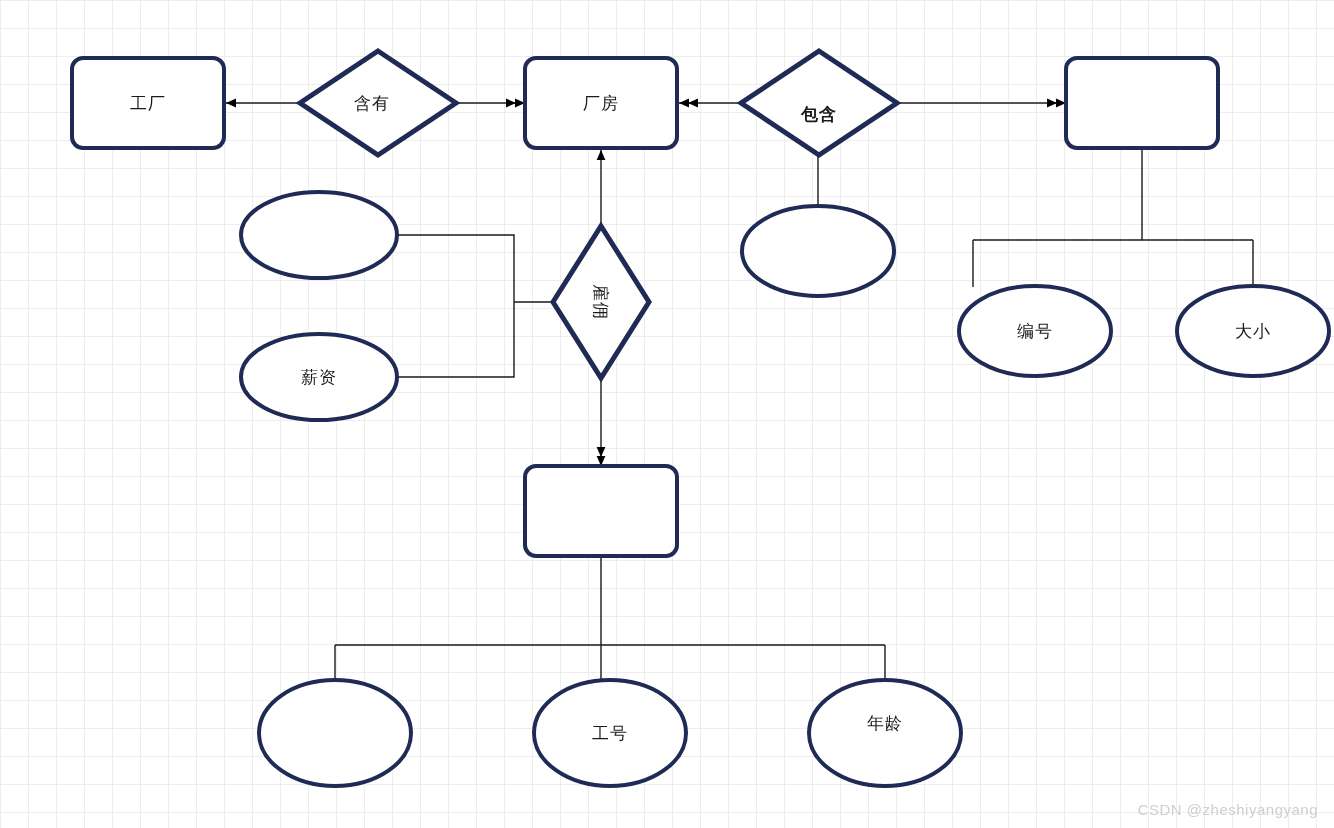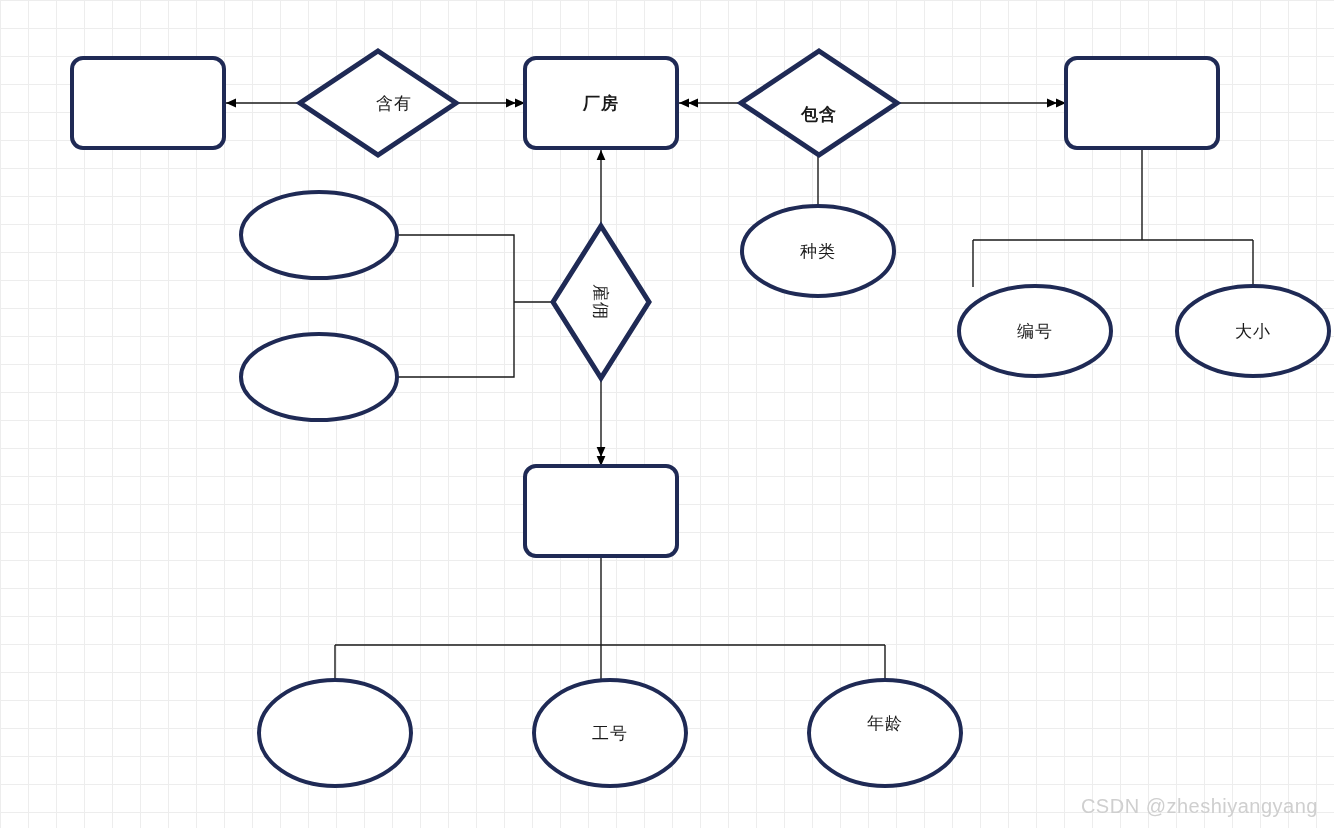--- a/index.html
+++ b/index.html
@@ -44,21 +44,21 @@
     white-space: nowrap;
     pointer-events: none;
   }
   .rot-label {
     transform: rotate(90deg);
   }
   .watermark {
     position: absolute;
     right: 16px;
     bottom: 10px;
-    font-size: 20px;
+    font-size: 15px;
     color: #cfcfcf;
     letter-spacing: 0.5px;
     font-family: "Liberation Sans", sans-serif;
   }
 </style>
 </head>
 <body>
 
 <div id="canvas">
 
@@ -114,27 +114,28 @@
       <ellipse cx="319" cy="377" rx="78" ry="43"></ellipse>
       <ellipse cx="818" cy="251" rx="76" ry="45"></ellipse>
       <ellipse cx="1035" cy="331" rx="76" ry="45"></ellipse>
       <ellipse cx="1253" cy="331" rx="76" ry="45"></ellipse>
       <ellipse cx="335" cy="733" rx="76" ry="53"></ellipse>
       <ellipse cx="610" cy="733" rx="76" ry="53"></ellipse>
       <ellipse cx="885" cy="733" rx="76" ry="53"></ellipse>
     </g>
   </svg>
 
-  <div class="node-label" style="left:525px; top:58px; width:152px; height:90px;font-weight:bold;">厂房</div>
+  <div class="node-label" style="left:72px; top:58px; width:152px; height:90px;">工厂</div>
+  <div class="node-label" style="left:525px; top:58px; width:152px; height:90px;">厂房</div>
 
-  <div class="node-label" style="left:316px; top:51px; width:156px; height:104px;">含有</div>
+  <div class="node-label" style="left:294px; top:51px; width:156px; height:104px;">含有</div>
   <div class="node-label" style="left:741px; top:62px; width:156px; height:104px;font-weight:bold;">包含</div>
   <div class="node-label rot-label" style="left:553px; top:226px; width:96px; height:152px;">雇佣</div>
 
-  <div class="node-label" style="left:742px; top:206px; width:152px; height:90px;">种类</div>
+  <div class="node-label" style="left:241px; top:334px; width:156px; height:86px;">薪资</div>
   <div class="node-label" style="left:1177px; top:286px; width:152px; height:90px;">大小</div>
   <div class="node-label" style="left:959px; top:286px; width:152px; height:90px;">编号</div>
   <div class="node-label" style="left:534px; top:680px; width:152px; height:106px;font-family:Liberation Mono, monospace;">工号</div>
   <div class="node-label" style="left:809px; top:670px; width:152px; height:106px;">年龄</div>
 
   <div class="watermark">CSDN @zheshiyangyang</div>
 
 </div>
 
 </body></html>

